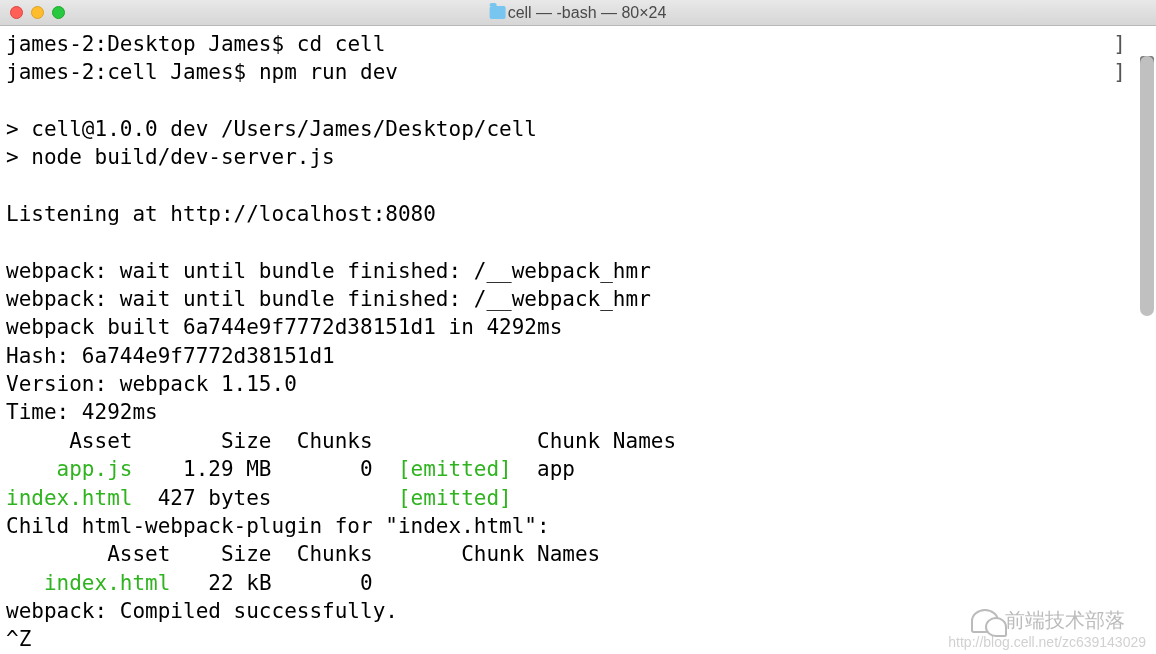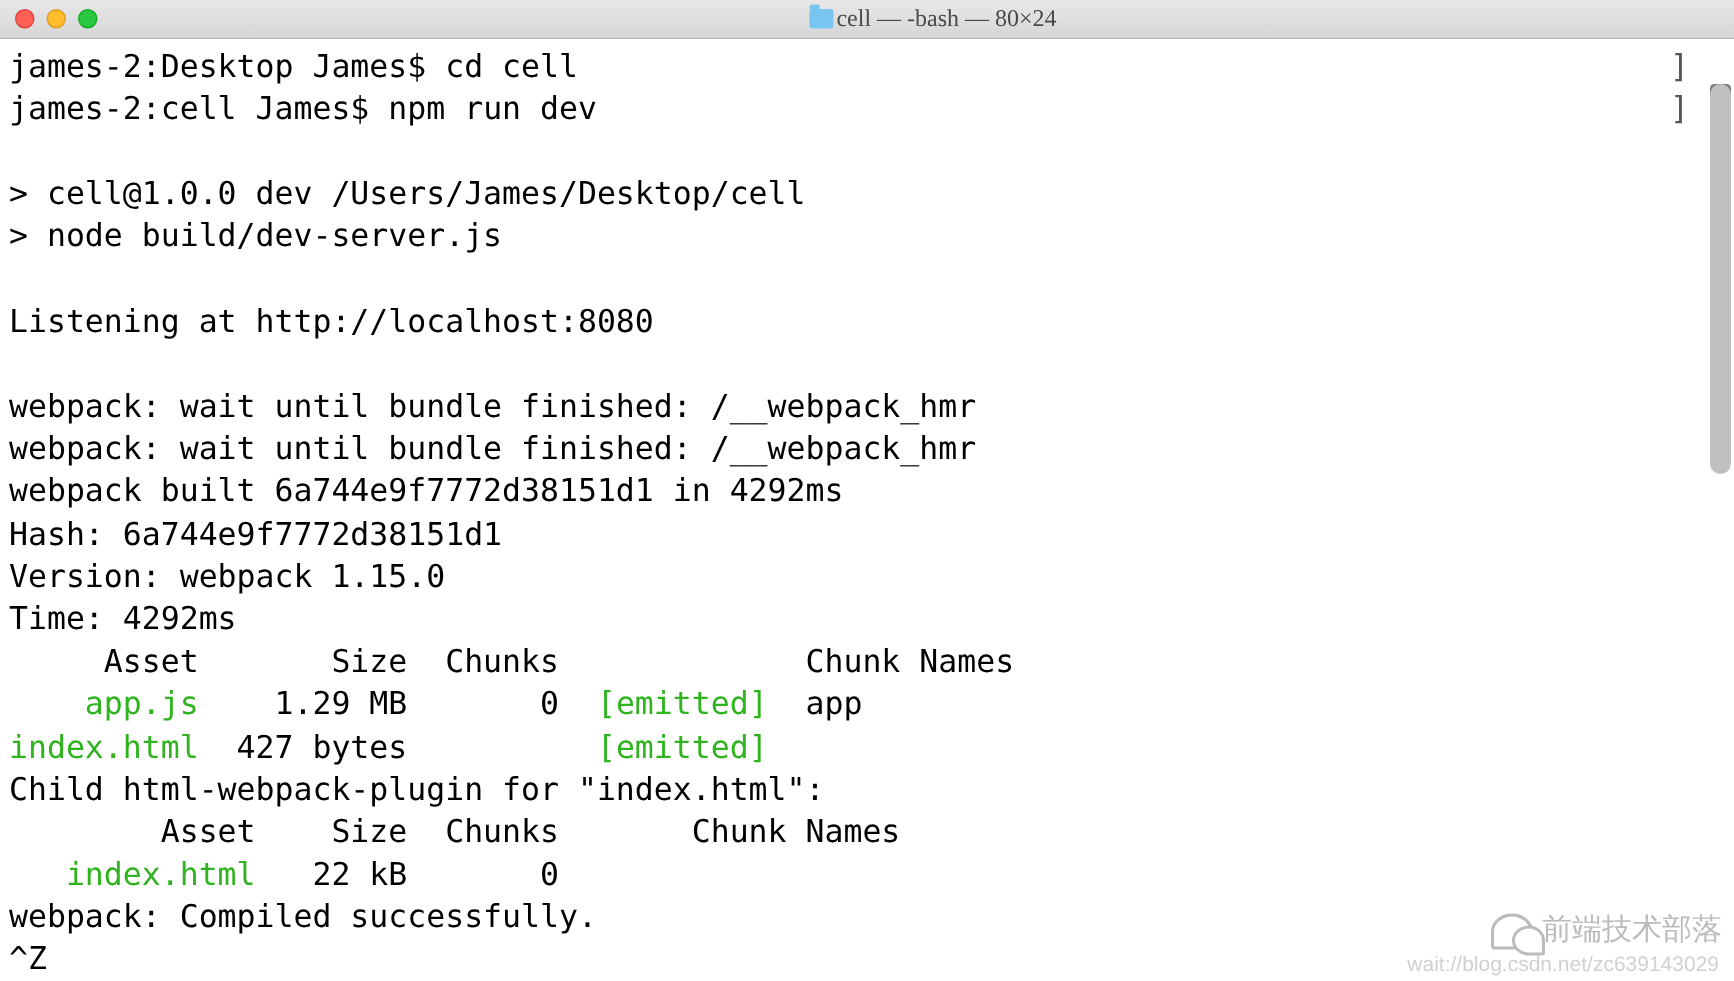--- a/index.html
+++ b/index.html
@@ -27,26 +27,25 @@
     }
     .tl { width: 13px; height: 13px; border-radius: 50%; }
     .tl-close { background: #ff5f57; border: 1px solid #e0443e; }
     .tl-min { background: #ffbd2e; border: 1px solid #dea123; }
     .tl-max { background: #28c940; border: 1px solid #1aab29; }
     .title {
       position: absolute;
       left: 50%;
       transform: translateX(-50%);
       color: #4a4a4a;
-      font-family: Liberation Serif, serif;
+      font-family: Liberation Sans, sans-serif;
       font-size: 16px;
       display: flex;
       align-items: center;
       gap: 2px;
-      margin-left: 44px;
     }
     .folder-icon {
       width: 16px; height: 13px;
       background: #78c5ef;
       border-radius: 2px;
       position: relative;
     }
     .folder-icon::before {
       content: "";
       position: absolute;
@@ -81,21 +80,21 @@
       background: #7a7a7a;
       border-radius: 3px;
     }
     pre { font-family: inherit; white-space: pre; }
     .bold { font-weight: normal; }
     .green { color: #2fb41f; font-weight: normal; }
     .bracket-r { position: absolute; right: 30px; color: #555; }
     .line { display: block; min-height: 1.35em; }
     .watermark {
       position: absolute;
-      right: 8px;
+      right: 31px;
       bottom: 20px;
       color: rgba(120,120,120,0.5);
       font-family: sans-serif;
       font-size: 20px;
       display: flex;
       align-items: center;
       gap: 6px;
     }
     .watermark-url {
       position: absolute;
@@ -138,14 +137,14 @@
 
 <div class="terminal-body">
   <div class="scrollbar-corner"></div>
   <div class="scrollbar"></div>
   <pre><span class="line"><span>james-2:Desktop James$</span> <span>cd cell</span><span class="bracket-r">]</span></span><span class="line"><span>james-2:cell James$</span> <span>npm run dev</span><span class="bracket-r">]</span></span><span class="line"></span><span class="line">&gt; cell@1.0.0 dev /Users/James/Desktop/cell</span><span class="line">&gt; node build/dev-server.js</span><span class="line"></span><span class="line">Listening at http://localhost:8080</span><span class="line"></span><span class="line">webpack: wait until bundle finished: /__webpack_hmr</span><span class="line">webpack: wait until bundle finished: /__webpack_hmr</span><span class="line">webpack built 6a744e9f7772d38151d1 in 4292ms</span><span class="line"><span>Hash: </span><span class="bold">6a744e9f7772d38151d1</span></span><span class="line"><span>Version: webpack </span><span class="bold">1.15.0</span></span><span class="line"><span>Time: </span><span class="bold">4292ms</span></span><span class="line bold">     Asset       Size  Chunks             Chunk Names</span><span class="line"><span class="green">    app.js</span><span>    1.29 MB       </span><span class="bold">0</span><span class="green">  [emitted]  </span><span>app</span></span><span class="line"><span class="green">index.html</span><span>  427 bytes          </span><span class="green">[emitted]</span></span><span class="line"><span>Child </span><span class="bold">html-webpack-plugin for "index.html":</span></span><span class="line bold">        Asset    Size  Chunks       Chunk Names</span><span class="line"><span class="green">   index.html</span><span>   22 kB       </span><span class="bold">0</span></span><span class="line bold">webpack: Compiled successfully.</span><span class="line">^Z</span></pre>
 
   <div class="watermark">
     <span class="wechat-icon"></span>
     <span>前端技术部落</span>
   </div>
-  <div class="watermark-url">wait://blog.csdn.net/zc639143029</div>
+  <div class="watermark-url">http://blog.cell.net/zc639143029</div>
 </div>
 
 </body></html>

